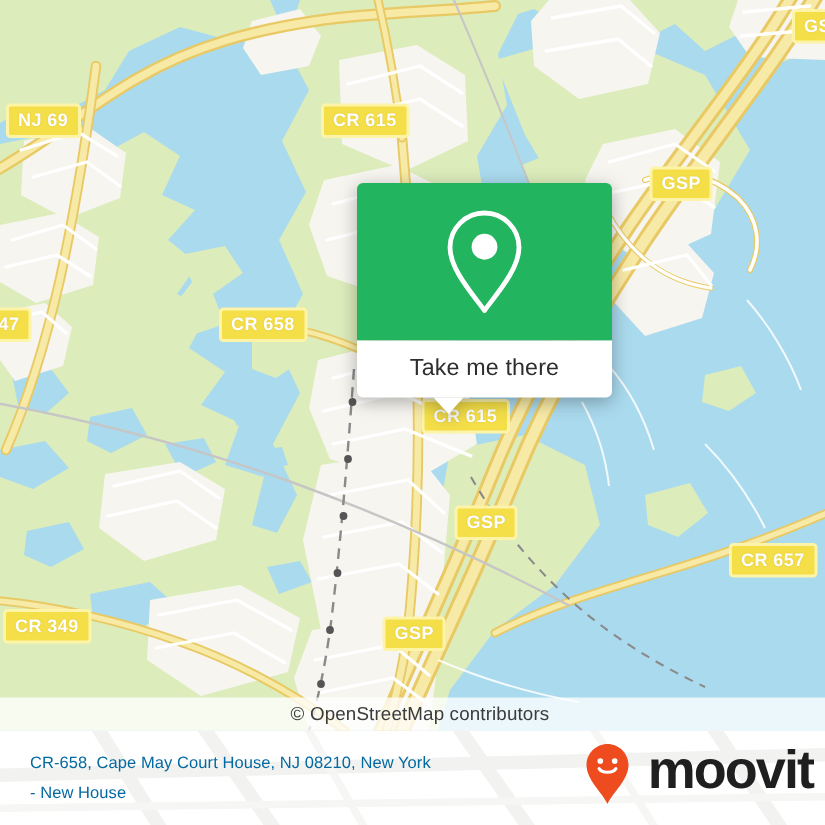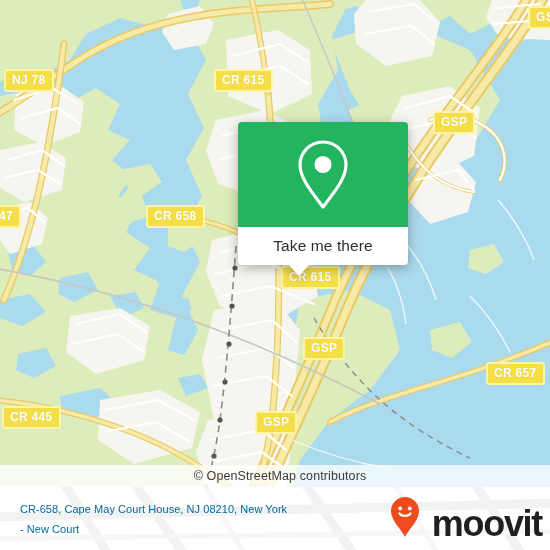--- a/index.html
+++ b/index.html
@@ -140,21 +140,21 @@
   #footer-address {
     font-size: 11px;
     line-height: 20px;
     color: #0369a1;
     padding-left: 20px;
     max-width: 415px;
     letter-spacing: 0.05px;
   }
   #moovit-logo {
     display: flex;
-    align-items: flex-end;
+    align-items: flex-start;
     padding-right: 8px;
     gap: 11px;
   }
   #moovit-wordmark {
     font-size: 36px;
     font-weight: bold;
     color: #1f1f1f;
     letter-spacing: -1.3px;
     line-height: 36px;
     margin-left: 1px;
@@ -330,30 +330,30 @@
           <path d="M406,244 C420,260 430,280 436,300"></path>
           <path d="M470,296 C486,312 500,332 510,352"></path>
           <path d="M388,268 C398,286 404,306 406,324"></path>
           <path d="M498,200 C512,216 526,238 534,260"></path>
           <path d="M292,440 C320,452 352,462 386,468"></path>
         </g>
 
       </g>
     </svg>
 
-    <div class="shield" style="left:4px;  top:69px;">NJ 78</div>
+    <div class="shield" style="left:4px;  top:69px;">NJ 69</div>
     <div class="shield" style="left:214px; top:69px;">CR 615</div>
     <div class="shield" style="left:433px; top:111px;">GSP</div>
     <div class="shield" style="left:528px; top:6px;">GS</div>
     <div class="shield" style="left:-9px;  top:205px;">47</div>
     <div class="shield" style="left:146px; top:205px;">CR 658</div>
     <div class="shield" style="left:281px; top:266px;">CR 615</div>
     <div class="shield" style="left:303px; top:337px;">GSP</div>
     <div class="shield" style="left:486px; top:362px;">CR 657</div>
-    <div class="shield" style="left:2px;   top:406px;">CR 445</div>
+    <div class="shield" style="left:2px;   top:406px;">CR 349</div>
     <div class="shield" style="left:255px; top:411px;">GSP</div>
 
     <div id="popup">
       <div id="popup-head">
         <span>
           <svg width="58" height="74" viewBox="0 0 58 74" xmlns="http://www.w3.org/2000/svg">
             <path d="M29 4 C16.3 4 6 14.3 6 27 C6 41.5 21 58 29 69 C37 58 52 41.5 52 27 C52 14.3 41.7 4 29 4 Z" fill="none" stroke="#ffffff" stroke-width="3.2" stroke-linejoin="round"></path>
             <circle cx="29" cy="26.5" r="8.6" fill="#ffffff"></circle>
           </svg>
         </span>
@@ -381,21 +381,21 @@
       </g>
       <g stroke="#f6f6f4" stroke-width="5" fill="none">
         <path d="M200,-10 L246,70"></path>
         <path d="M390,-10 L440,70"></path>
         <path d="M-10,52 L560,44"></path>
       </g>
     </svg>
     <div id="footer-inner">
       <div id="footer-address">
         <div>CR-658, Cape May Court House, NJ 08210, New York</div>
-        <div>- New Court</div>
+        <div>- New House</div>
       </div>
       <div id="moovit-logo">
         <span>
           <svg width="30" height="42" viewBox="0 0 30 42" xmlns="http://www.w3.org/2000/svg">
             <path d="M15 1 C7.3 1 1 7.3 1 15 C1 25 12 34 15 41 C18 34 29 25 29 15 C29 7.3 22.7 1 15 1 Z" fill="#ee4b1e"></path>
             <circle cx="10.2" cy="12.4" r="1.9" fill="#ffffff"></circle>
             <circle cx="19.8" cy="12.4" r="1.9" fill="#ffffff"></circle>
             <path d="M9.4 17.4 C11.4 20.6 18.6 20.6 20.6 17.4" fill="none" stroke="#ffffff" stroke-width="2.1" stroke-linecap="round"></path>
           </svg>
         </span>

